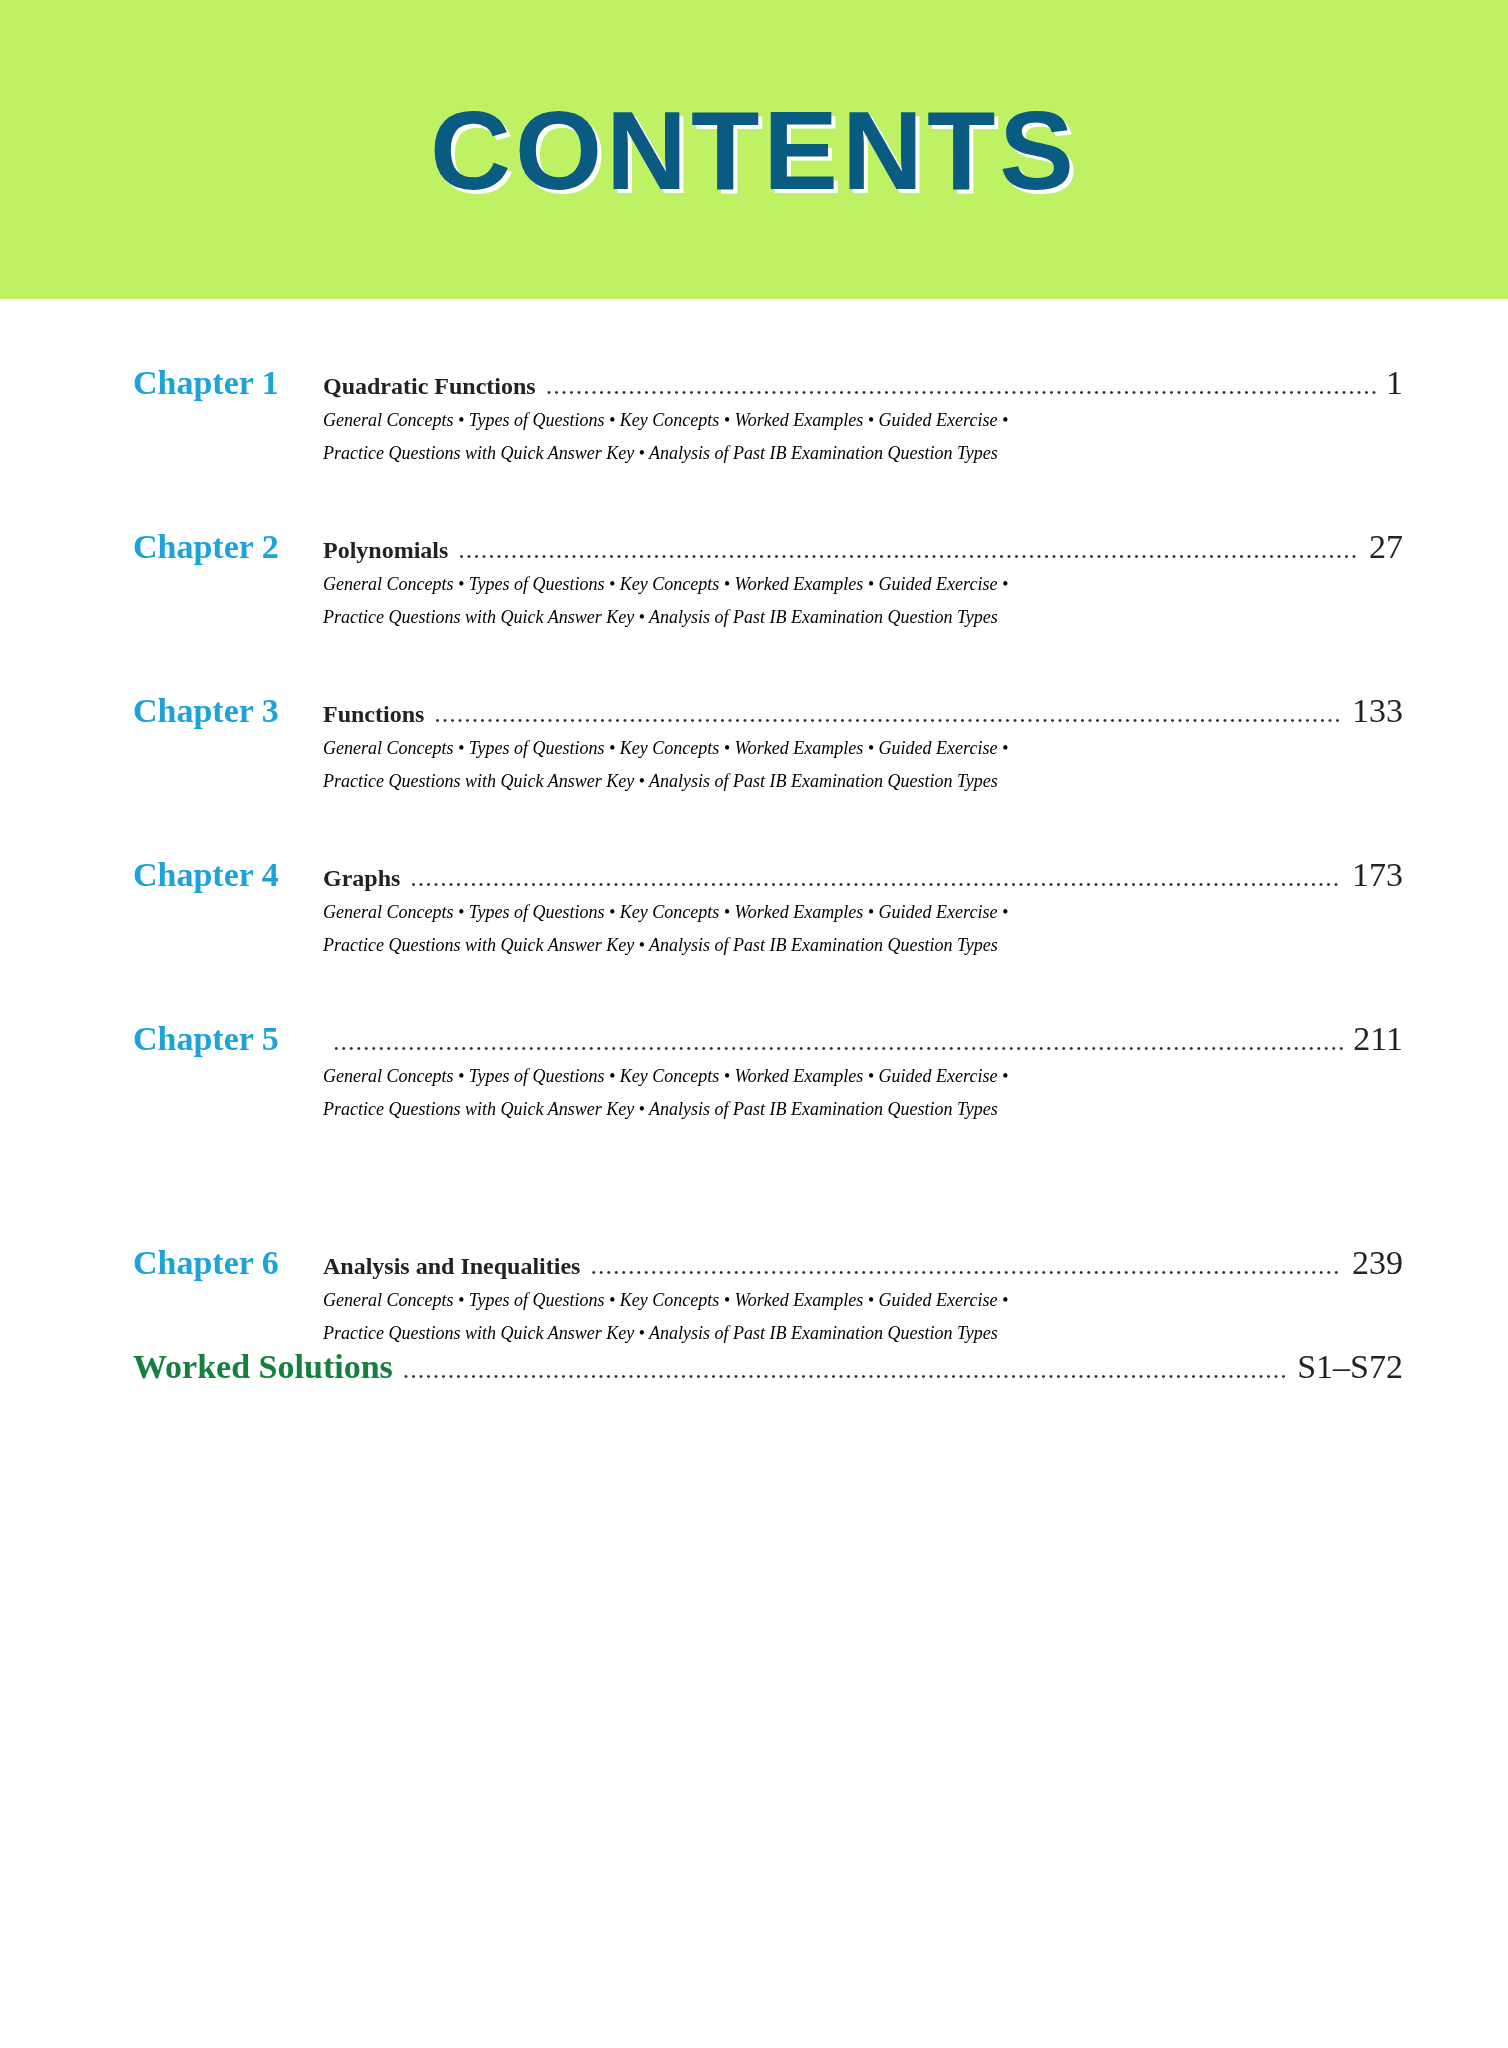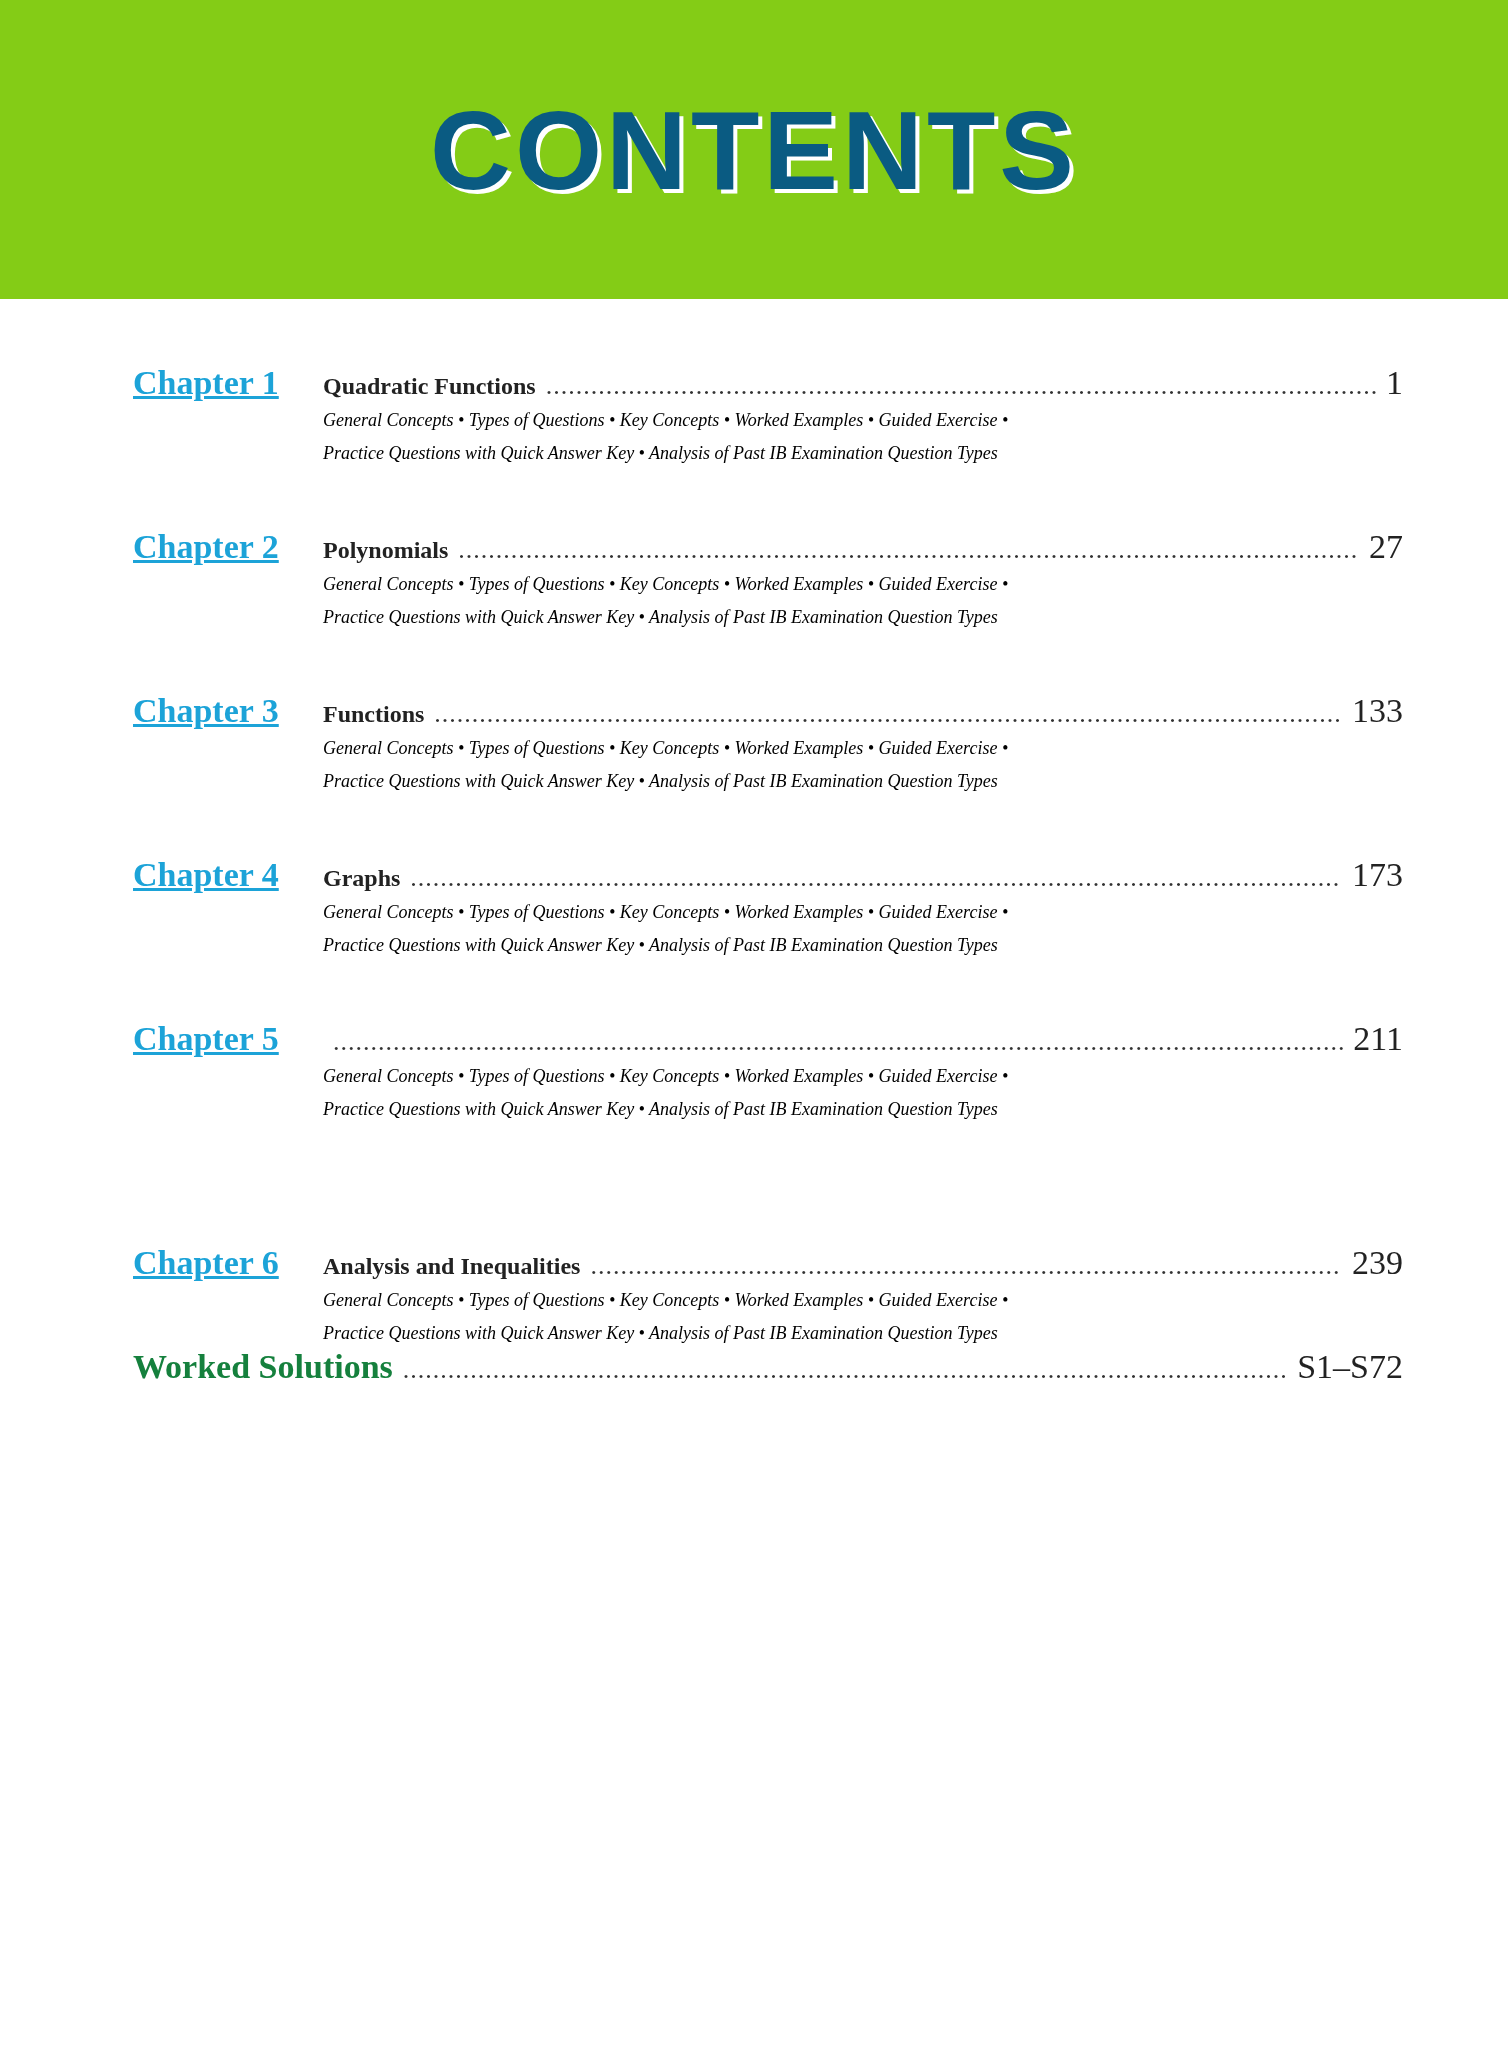--- a/index.html
+++ b/index.html
@@ -1,22 +1,22 @@
 <!DOCTYPE html>
 <html><head>
 <meta charset="utf-8">
 <style>
   html, body { margin:0; padding:0; }
   body { width:1508px; height:2048px; background:#ffffff; position:relative; overflow:hidden; font-family:"Liberation Serif", serif; }
-  .header { position:absolute; left:0; top:0; width:1508px; height:299px; background:#84cc16; }
+  .header { position:absolute; left:0; top:0; width:1508px; height:299px; background:#bef264; }
   .header-title { position:absolute; left:0; top:95px; width:1508px; text-align:center; font-family:"Liberation Sans", sans-serif; font-weight:bold; font-size:112px; letter-spacing:4px; color:#0a5b82; text-shadow:4px 4px 0 #ffffff; line-height:1; }
   .toc { position:absolute; left:133px; top:0; width:1270px; }
   .entry { position:absolute; left:0; width:1270px; }
   .row { position:relative; height:40px; display:flex; align-items:baseline; }
-  .ch-label { width:190px; color:#1ca3d8; font-weight:bold; font-size:34px; white-space:nowrap;text-decoration:underline; }
+  .ch-label { width:190px; color:#1ca3d8; font-weight:bold; font-size:34px; white-space:nowrap; }
   .ch-title { font-weight:bold; font-size:24px; color:#222; white-space:nowrap; }
   .leader { flex:1; overflow:hidden; white-space:nowrap; color:#333; font-size:26px; margin:0 10px; letter-spacing:1px; }
   .leader::before { content:"........................................................................................................................................................................................................................................................"; }
   .page { font-size:34px; color:#222; white-space:nowrap; }
   .sub { margin-left:190px; font-style:italic; font-size:18px; color:#000000; line-height:33px; }
   .ws-title { font-weight:bold; font-size:34px; color:#15803d; white-space:nowrap; }
 </style>
 </head>
 <body>
 

